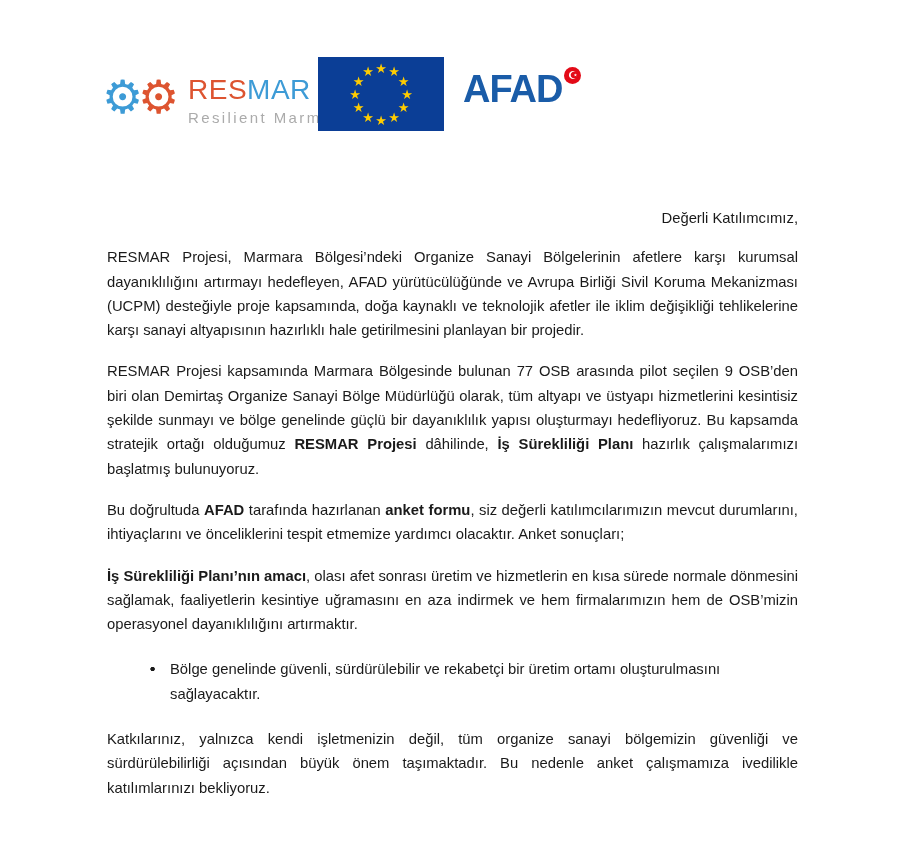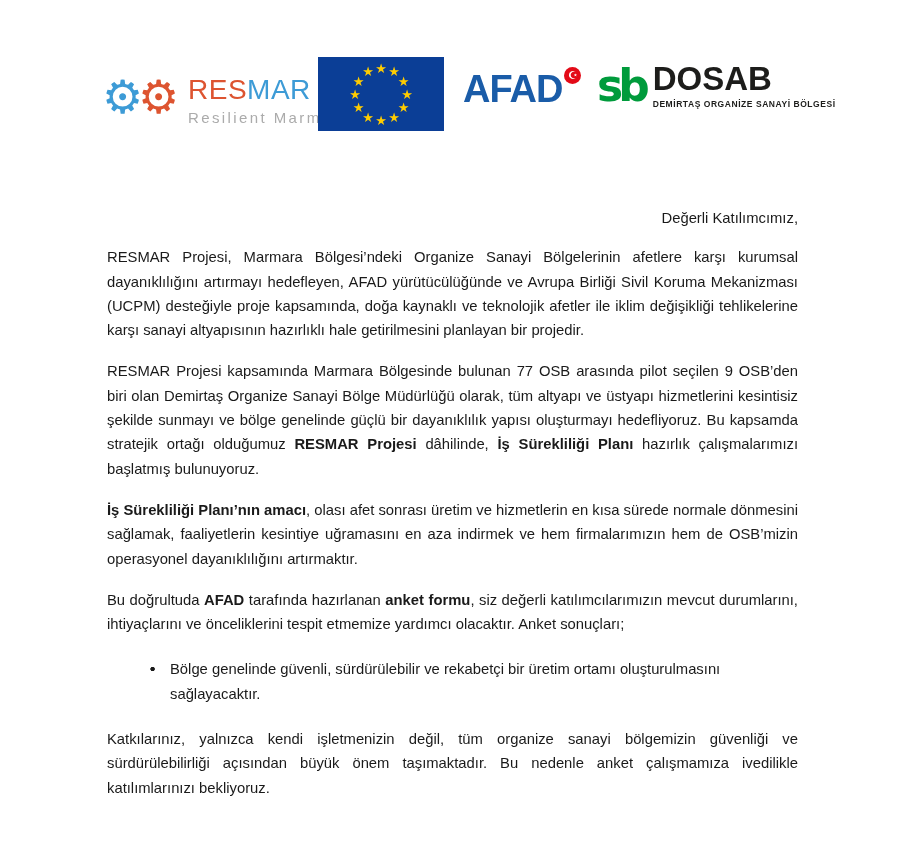--- a/index.html
+++ b/index.html
@@ -92,38 +92,31 @@
         <span class="eu-star" style="color: rgb(255, 204, 0); left: 40.4833px; top: 24px;">★</span>
         <span class="eu-star" style="color: rgb(255, 204, 0); left: 50px; top: 14.4833px;">★</span>
       </div>
   </div>
 
   <div class="logo logo-afad">
     <span class="afad-wordmark">AFAD</span>
     <span class="afad-emblem">☪</span>
   </div>
 
-  <div class="logo logo-dosab">
-    <span class="dosab-symbol">sb</span>
-    <span class="dosab-textblock">
-      <span class="dosab-wordmark">DOSAB</span>
-      <span class="dosab-subtitle">DEMİRTAŞ ORGANİZE SANAYİ BÖLGESİ</span>
-    </span>
-  </div>
 
   <div class="letter">
     <p class="greeting">Değerli Katılımcımız,</p>
 
     <p class="para"><span>RESMAR Projesi, Marmara Bölgesi’ndeki Organize Sanayi Bölgelerinin afetlere karşı kurumsal dayanıklılığını artırmayı hedefleyen, AFAD yürütücülüğünde ve Avrupa Birliği Sivil Koruma Mekanizması (UCPM) desteğiyle proje kapsamında, doğa kaynaklı ve  teknolojik afetler ile iklim değişikliği tehlikelerine karşı sanayi altyapısının hazırlıklı hale getirilmesini planlayan bir projedir.</span></p>
 
     <p class="para"><span>RESMAR Projesi kapsamında Marmara Bölgesinde bulunan 77 OSB arasında pilot seçilen 9 OSB’den biri olan Demirtaş Organize Sanayi Bölge Müdürlüğü olarak, tüm altyapı ve üstyapı hizmetlerini kesintisiz şekilde sunmayı ve bölge genelinde güçlü bir dayanıklılık yapısı oluşturmayı hedefliyoruz. Bu kapsamda stratejik ortağı olduğumuz </span><span class="bold">RESMAR Projesi</span><span> dâhilinde, </span><span class="bold">İş Sürekliliği Planı</span><span> hazırlık çalışmalarımızı başlatmış bulunuyoruz.</span></p>
 
+    <p class="para"><span>Bu doğrultuda </span><span class="bold">AFAD</span><span> tarafında hazırlanan </span><span class="bold">anket formu</span><span>, siz değerli katılımcılarımızın mevcut durumlarını, ihtiyaçlarını ve önceliklerini tespit etmemize yardımcı olacaktır. Anket sonuçları;</span></p>
+
     <p class="para"><span class="bold">İş Sürekliliği Planı’nın amacı</span><span>, olası afet sonrası üretim ve hizmetlerin en kısa sürede normale dönmesini sağlamak, faaliyetlerin kesintiye uğramasını en aza indirmek ve hem firmalarımızın hem de OSB’mizin operasyonel dayanıklılığını artırmaktır.</span></p>
-
-    <p class="para"><span>Bu doğrultuda </span><span class="bold">AFAD</span><span> tarafında hazırlanan </span><span class="bold">anket formu</span><span>, siz değerli katılımcılarımızın mevcut durumlarını, ihtiyaçlarını ve önceliklerini tespit etmemize yardımcı olacaktır. Anket sonuçları;</span></p>
 
     <ul class="bullet-list">
       <li>
         <span class="dot">•</span>
       </li>
       <li>
         <span class="dot">•</span>
       </li>
       <li>
         <span class="dot">•</span>

